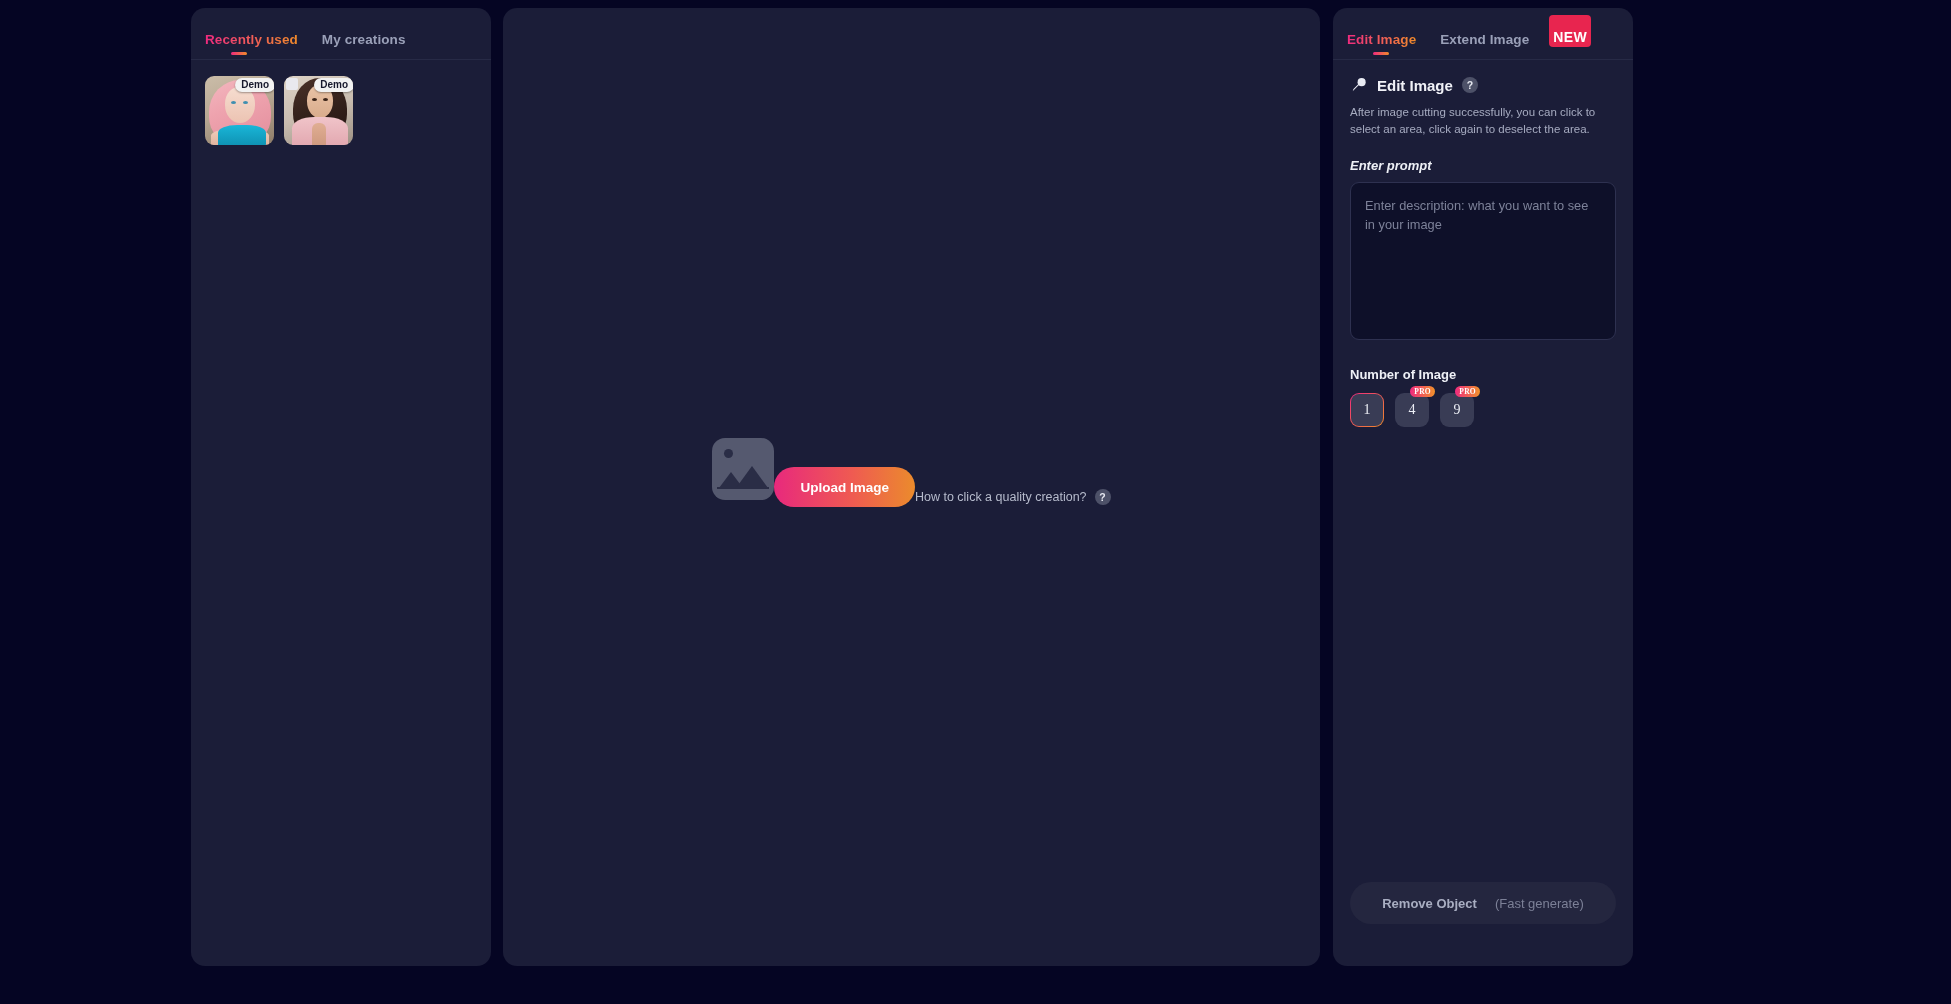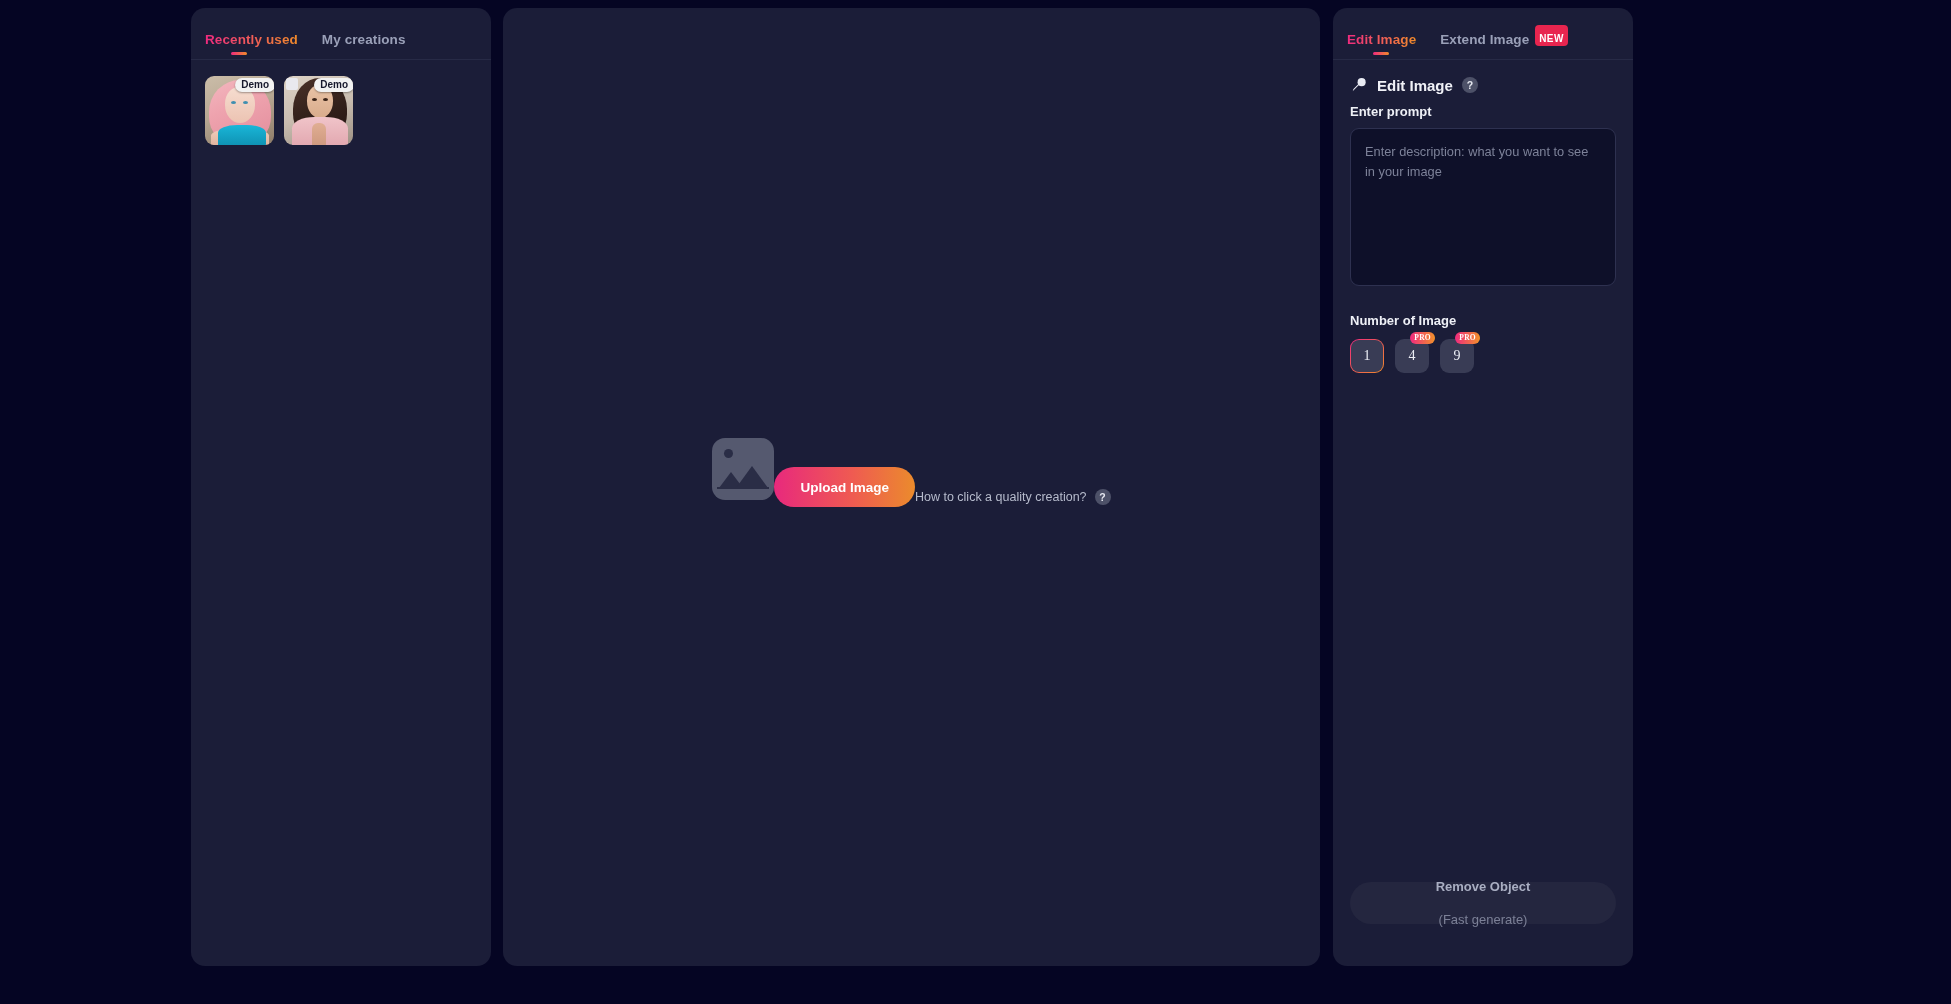--- a/index.html
+++ b/index.html
@@ -36,24 +36,24 @@
     background: linear-gradient(90deg,#ef2a7f 0%, #f05a5a 48%, #f08b2a 100%);
     -webkit-background-clip: text; background-clip: text;
     color: transparent;
   }
   .tab.active::after {
     content: ""; position: absolute; left: 26px; bottom: 4px;
     width: 16px; height: 3px; border-radius: 2px;
     background: linear-gradient(90deg,#ef2a7f,#f08b2a);
   }
   .tab .newbadge {
-    display: inline-block; vertical-align: 2px; margin-left: 6px;
+    display: inline-block; vertical-align: 2px; margin-left: 20px;
     background: #e8254f; color: #fff;
-    font-size: 10px; font-weight: 700; letter-spacing: .4px;
-    padding: 8px 4px 2px 4px; border-radius: 4px;
+    font-size: 14px; font-weight: 700; letter-spacing: .4px;
+    padding: 14px 4px 2px 4px; border-radius: 4px;
   }
 
   .thumb-wrap { display: flex; gap: 10px; padding: 16px 14px 0 14px; }
   .thumb {
     position: relative; width: 69px; height: 69px;
     border-radius: 9px; overflow: hidden; cursor: pointer;
     flex: 0 0 auto;
   }
   .thumb .demo-tag {
     position: absolute; top: 2px; right: -1px; z-index: 3;
@@ -158,21 +158,21 @@
     display: flex; align-items: center; gap: 9px; margin-bottom: 10px;
   }
   .section-head .title { font-size: 15px; font-weight: 700; color: #f0f1f7; }
   .wand-icon { width: 18px; height: 18px; display: block; }
 
   .hint {
     font-size: 11.5px; line-height: 1.5; color: #a6abc0;
     margin-bottom: 19px;
   }
   .field-label {
-    font-size: 13px; font-weight: 700; color: #eef0f6; margin-bottom: 9px;
+    font-size: 13px; font-weight: 700; color: #eef0f6; margin-bottom: 9px; font-style: italic;
   }
   .prompt-box {
     width: 100%; height: 158px;
     background: #0e1029;
     border: 1px solid #2e3150;
     border-radius: 9px;
     padding: 13px 14px;
     color: #7d8299; font-size: 12.8px; line-height: 1.55;
     resize: none; outline: none;
     font-family: "Liberation Sans", sans-serif;
@@ -203,21 +203,21 @@
     color: #fff; font-size: 7.5px; font-weight: 700; letter-spacing: .3px;
     padding: 2px 4px; border-radius: 7px; line-height: 1;
   }
 
   .rp-footer {
     position: absolute; left: 17px; right: 17px; bottom: 22px;
   }
   .remove-btn {
     width: 100%; height: 42px; border: none; cursor: pointer;
     border-radius: 21px; background: #24263f;
-    display: flex; flex-direction: column; align-items: center; justify-content: center;
+    display: flex; flex-direction: row; align-items: center; justify-content: center;
     gap: 18px; margin-bottom: 20px;
     font-family: "Liberation Sans", sans-serif;
   }
   .remove-btn .l1 { font-size: 13px; font-weight: 700; color: #a9aec2; }
   .remove-btn .l2 { font-size: 10.5px; color: #7c melding; }
   .remove-btn .l2 { font-size: 13px; color: #7c8097; }
   .generate-btn {
     width: 100%; height: 42px; border: none; cursor: pointer;
     border-radius: 21px;
     background: linear-gradient(90deg,#8a2252 0%, #9b4540 55%, #a1632c 100%);
@@ -308,20 +308,21 @@
 
       <div class="section-head">
         <svg class="wand-icon" viewBox="0 0 24 24">
           <circle cx="15.5" cy="8.2" r="5.4" fill="#e9ebf3"></circle>
           <path d="M12.2 11.6 L5.2 18.6 L3.6 20.2 L4.6 17.2 L11.3 10.5 Z" fill="#e9ebf3"></path>
         </svg>
         <span class="title">Edit Image</span>
         <span class="qmark">?</span>
       </div>
 
+      <div class="hint">After image cutting successfully, you can click to select an area, click again to deselect the area.</div>
 
       <div class="field-label">Enter prompt</div>
       <textarea class="prompt-box" placeholder="Enter description: what you want to see in your image" style=""></textarea>
 
       <div class="num-label">Number of Image</div>
       <div class="num-row">
 
         <button class="num-btn selected">
           <span>1</span>
         </button>

